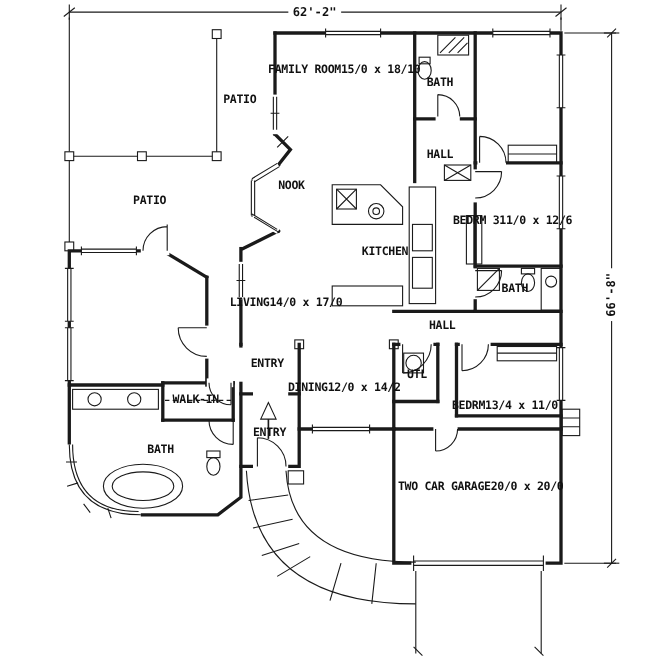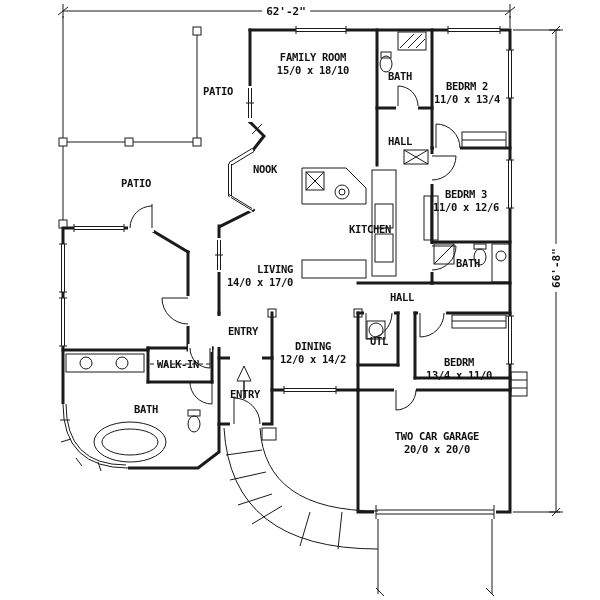--- a/index.html
+++ b/index.html
@@ -1,19 +1,19 @@
 <!DOCTYPE html>
 <html><head>
 <meta charset="utf-8">
 <style>
   html,body{margin:0;padding:0;background:#fff;}
   .stage{position:relative;width:600px;height:600px;background:#fff;overflow:hidden;
          font-family:"DejaVu Sans Mono","Liberation Mono",monospace;}
   .stage svg{position:absolute;left:0;top:0;}
-  .lbl{position:absolute;transform:translate(-50%,-50%);display:flex;flex-direction:column;
+  .lbl{position:absolute;transform:translate(-50%,-50%);display:flex;flex-direction:row;
        align-items:center;font-size:10.5px;font-weight:700;color:#111;line-height:13px;
        white-space:nowrap;letter-spacing:-0.3px;}
   .dim{position:absolute;transform:translate(-50%,-50%);font-size:11px;font-weight:700;
        color:#111;background:#fff;padding:0 4px;white-space:nowrap;}
   .dim-right{transform:translate(-50%,-50%) rotate(-90deg);}
 </style>
 </head>
 <body>
 
 <div class="stage">
@@ -250,34 +250,30 @@
   <div class="lbl" style="left:218px;top:91px;">
     <span>PATIO</span>
   </div>
   <div class="lbl" style="left:313px;top:64px;">
     <span>FAMILY ROOM</span>
     <span>15/0 x 18/10</span>
   </div>
   <div class="lbl" style="left:400px;top:76px;">
     <span>BATH</span>
   </div>
-  <div class="lbl" style="left:467px;top:93px;">
-    <span>BEDRM 2</span>
-    <span>11/0 x 13/4</span>
-  </div>
   <div class="lbl" style="left:400px;top:141px;">
     <span>HALL</span>
   </div>
   <div class="lbl" style="left:265px;top:169px;">
     <span>NOOK</span>
   </div>
   <div class="lbl" style="left:136px;top:183px;">
     <span>PATIO</span>
   </div>
-  <div class="lbl" style="left:370px;top:229px;">
+  <div class="lbl" style="left:350px;top:229px;">
     <span>KITCHEN</span>
   </div>
   <div class="lbl" style="left:466px;top:201px;align-items:center;">
     <span>BEDRM 3</span>
     <span>11/0 x 12/6</span>
   </div>
   <div class="lbl" style="left:260px;top:276px;align-items:flex-end;">
     <span>LIVING</span>
     <span>14/0 x 17/0</span>
   </div>

